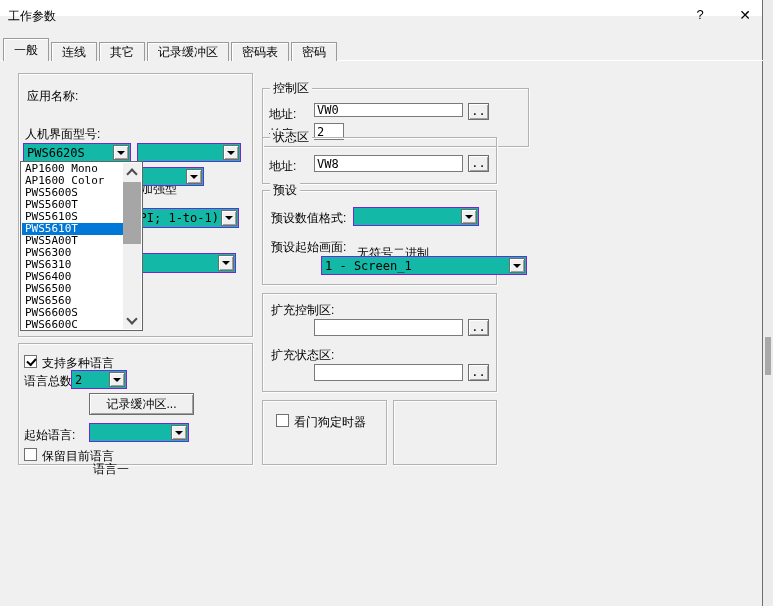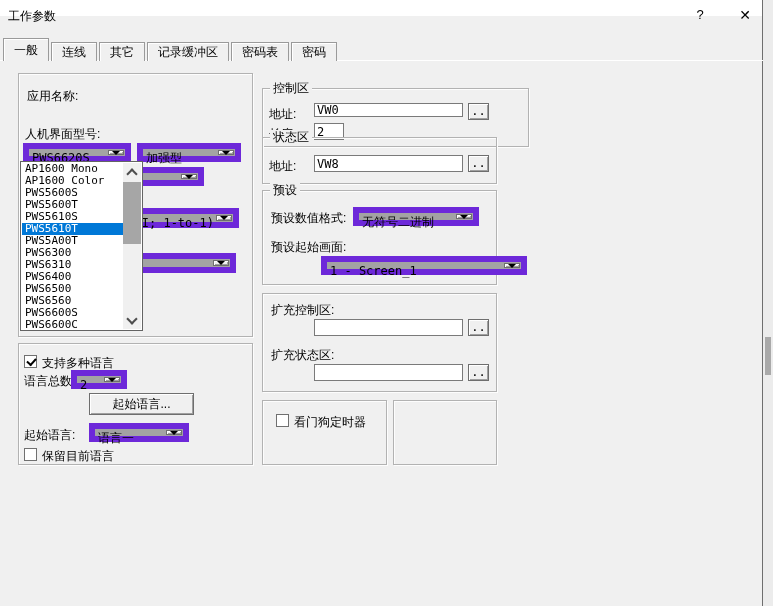--- a/index.html
+++ b/index.html
@@ -13,23 +13,23 @@
   .tb-help{left:683px;}
   .tb-close{left:728px;font-size:14px;}
   .pageline{position:absolute;left:0;top:60px;width:763px;height:1px;background:#ffffff;z-index:1;}
   .tabbar{position:absolute;left:3px;top:38px;height:23px;z-index:3;white-space:nowrap;}
   .tab{display:inline-block;vertical-align:bottom;height:18px;line-height:18px;padding:0 10px;margin-right:2px;background:#f0f0f0;border:1px solid #9a9a9a;border-bottom:none;box-shadow:inset 1px 1px 0 #fff;text-align:right;}
   .tab.active{height:22px;line-height:22px;position:relative;z-index:4;}
   .grp{position:absolute;border:1px solid #b2b2b2;box-shadow:1px 1px 0 #fdfdfd, inset 1px 1px 0 #fdfdfd;}
   .legend{position:absolute;top:-8px;left:7px;background:#f0f0f0;padding:0 3px;line-height:14px;}
   .lbl{position:absolute;white-space:nowrap;}
   .field{position:absolute;background:#fff;border:1px solid #7a7a7a;font-family:"DejaVu Sans Mono",monospace;font-size:12px;padding:0 2px;box-sizing:border-box;outline:none;color:#000;}
-  .combo{position:absolute;background:#a3a3a3;border:6px solid #6d28d9;box-sizing:border-box;}
+  .combo{position:absolute;background:#14b8a6;border:1px solid #6d28d9;box-sizing:border-box;}
   .combo .ctext{position:absolute;left:3px;top:1px;right:18px;overflow:hidden;white-space:nowrap;font-family:"DejaVu Sans Mono",monospace;line-height:16px;}
-  .combo .ctext.cjk{font-family:"Liberation Sans",sans-serif;}
+  .combo .ctext.cjk{font-family:"Liberation Sans",sans-serif;margin-top:36px;}
   .combo .ctext.frag{left:auto;right:19px;text-align:right;}
   .cbtn{position:absolute;top:1px;right:1px;bottom:1px;width:16px;background:#f0f0f0;border:1px solid #6e6e6e;box-shadow:inset 1px 1px 0 #fff, inset -1px -1px 0 #a0a0a0;box-sizing:border-box;}
   .tri{position:absolute;left:50%;top:50%;margin:-2px 0 0 -4px;width:0;height:0;border-left:4px solid transparent;border-right:4px solid transparent;border-top:4px solid #000;}
   .btn3d{position:absolute;background:#f0f0f0;border:1px solid #6e6e6e;box-shadow:inset 1px 1px 0 #fff, inset -1px -1px 0 #a0a0a0;font-family:"Liberation Sans",sans-serif;font-size:12px;text-align:center;box-sizing:border-box;padding:0;}
   .browse{font-family:"DejaVu Sans Mono",monospace;line-height:13px;}
   .cb{position:absolute;width:13px;height:13px;background:#fff;border:1px solid #707070;box-sizing:border-box;}
   .cb .tick{position:absolute;left:2px;top:2px;width:7px;height:4px;border-left:2px solid #000;border-bottom:2px solid #000;transform:rotate(-48deg);}
   .list{position:absolute;left:20px;top:161px;width:123px;height:170px;background:#fff;border:1px solid #646464;z-index:5;box-sizing:border-box;}
   .lrows{position:absolute;left:1px;top:1px;right:19px;bottom:1px;overflow:hidden;}
   .lrow{height:12px;line-height:12px;padding-left:3px;font-family:"DejaVu Sans Mono",monospace;font-size:11px;white-space:nowrap;}
@@ -123,21 +123,21 @@
         <span class="tick"></span>
       </span>
     <span class="lbl" style="left:23px;top:11px;">支持多种语言</span>
     <span class="lbl" style="left:5px;top:29px;">语言总数:</span>
     <div class="combo" style="left:52px;top:26px;width:56px;height:19px;">
       <span class="ctext">2</span>
       <span class="cbtn">
           <i class="tri"></i>
         </span>
     </div>
-    <button class="btn3d" style="left:70px;top:49px;width:105px;height:22px;">起始语言...</button>
+    <button class="btn3d" style="left:70px;top:49px;width:105px;height:22px;">记录缓冲区...</button>
     <span class="lbl" style="left:5px;top:83px;">起始语言:</span>
     <div class="combo" style="left:70px;top:79px;width:100px;height:19px;">
       <span class="ctext cjk">语言一</span>
       <span class="cbtn">
           <i class="tri"></i>
         </span>
     </div>
     <span class="cb" style="left:5px;top:104px;"></span>
     <span class="lbl" style="left:23px;top:104px;">保留目前语言</span>
   </div>

